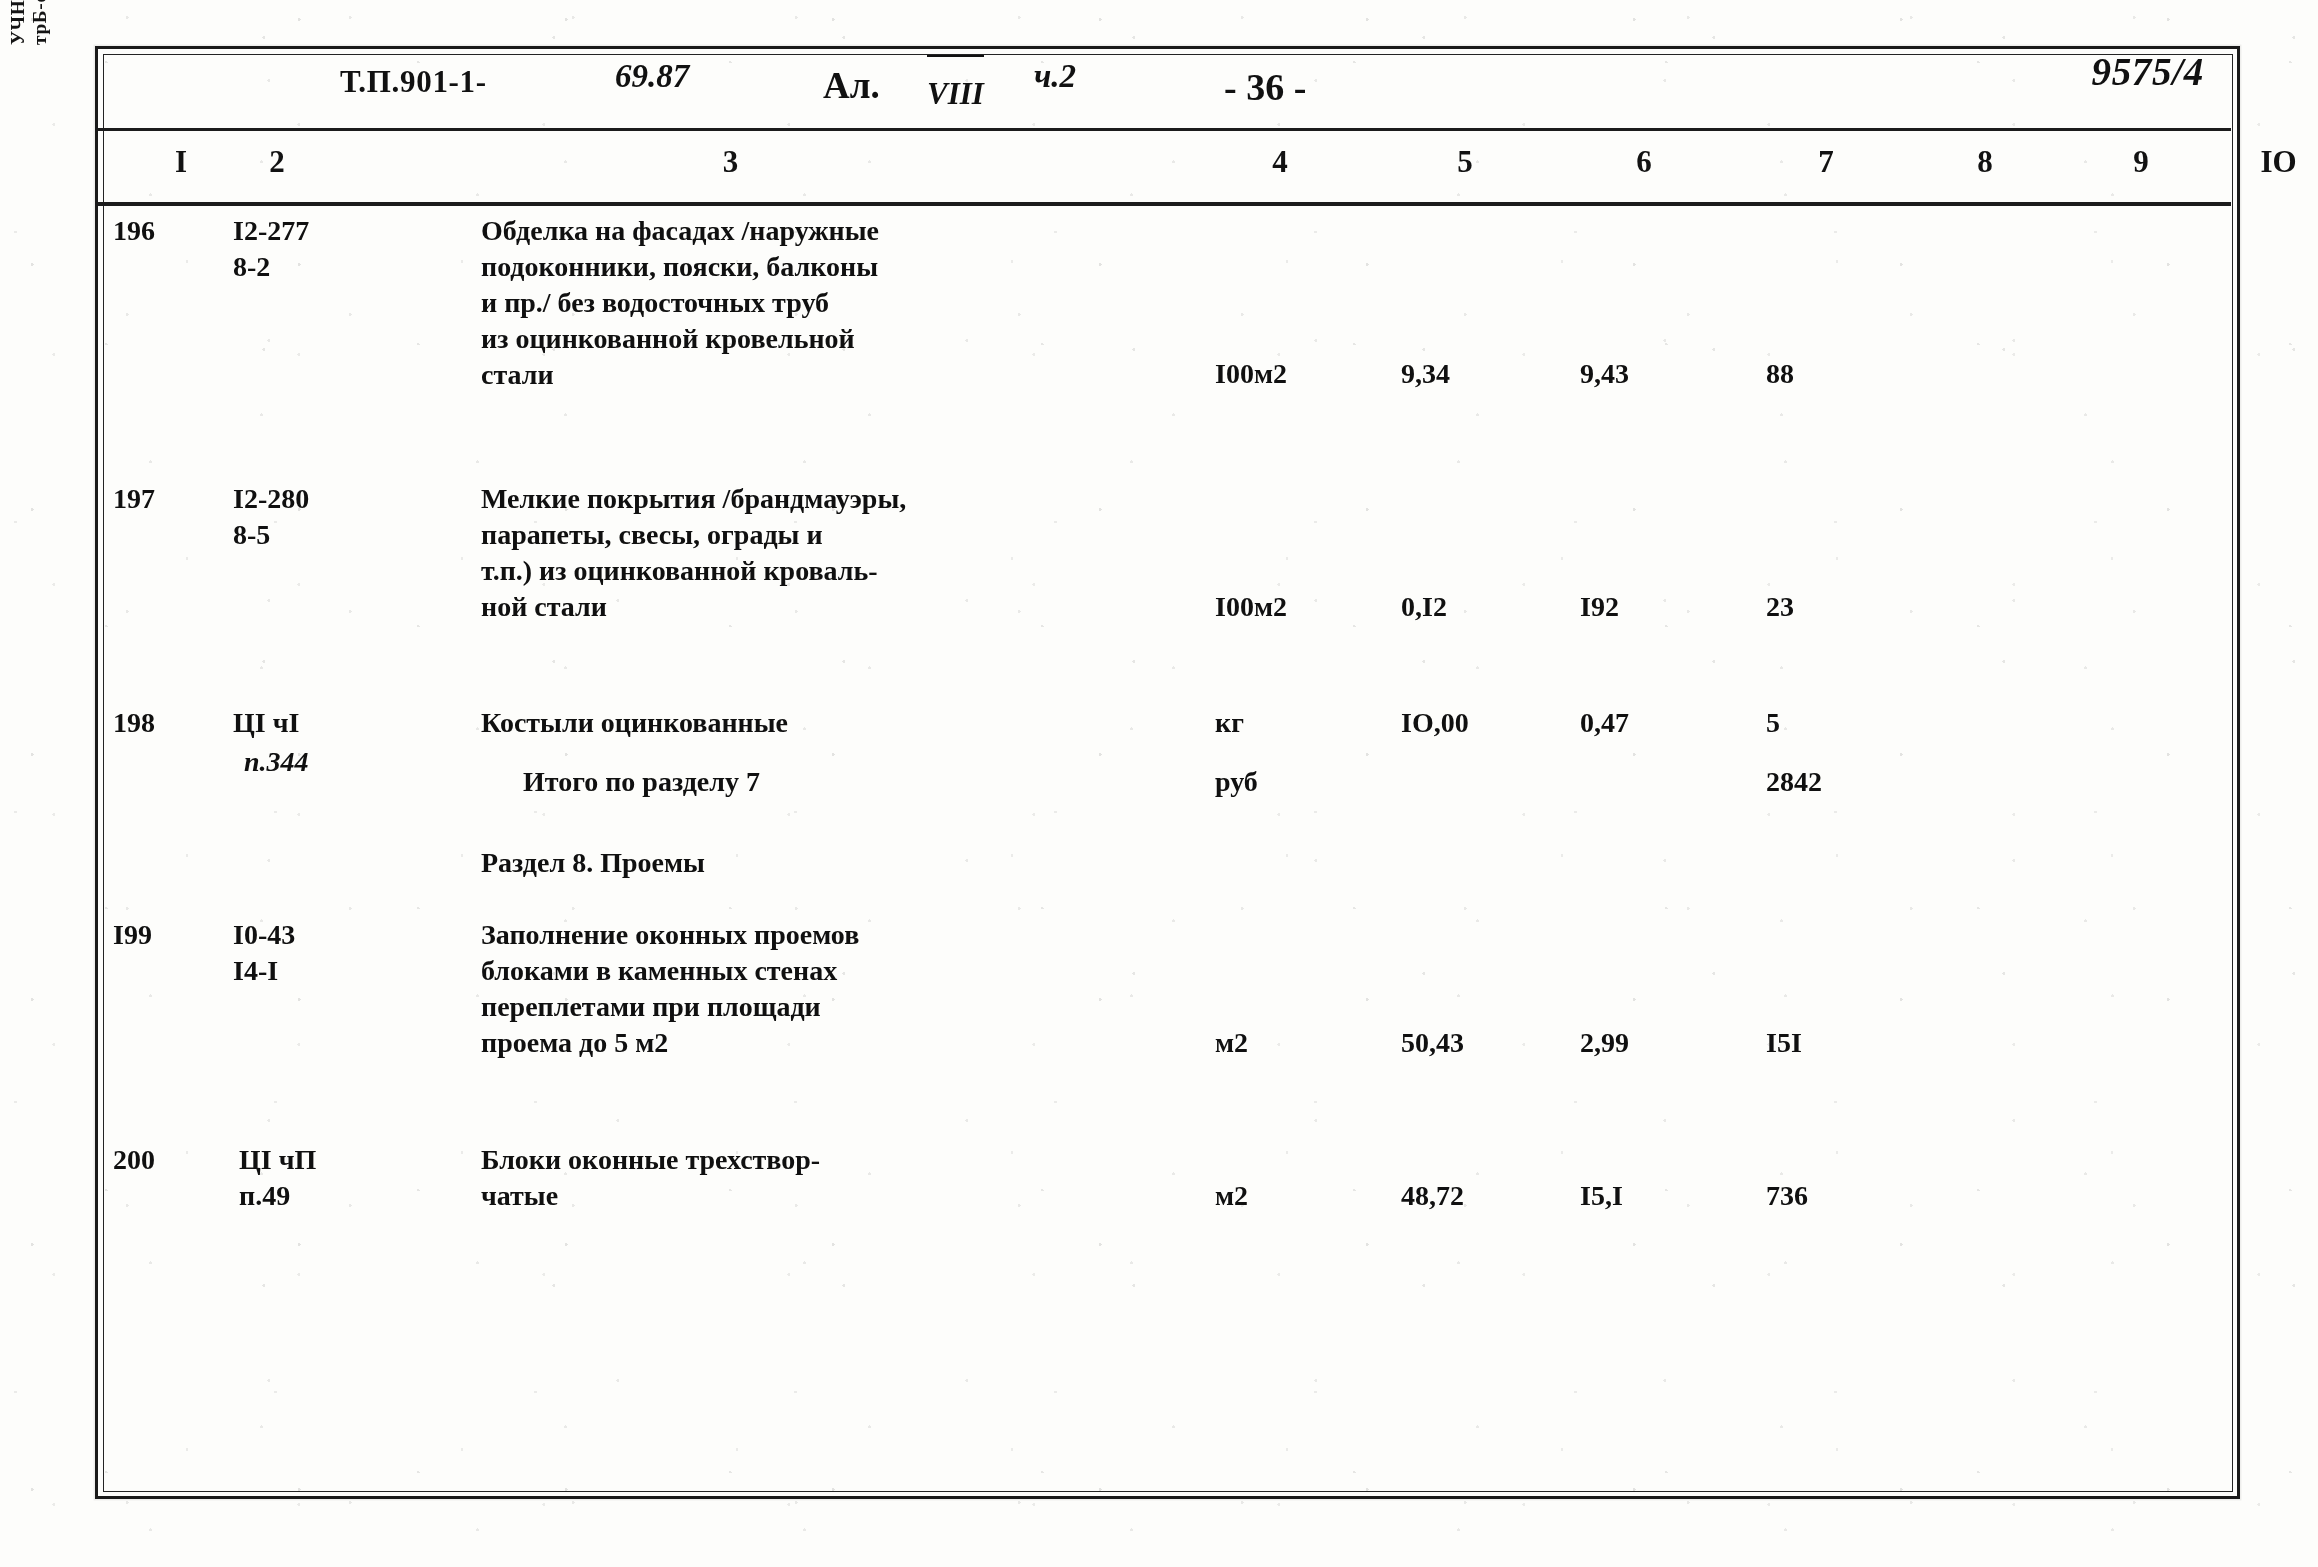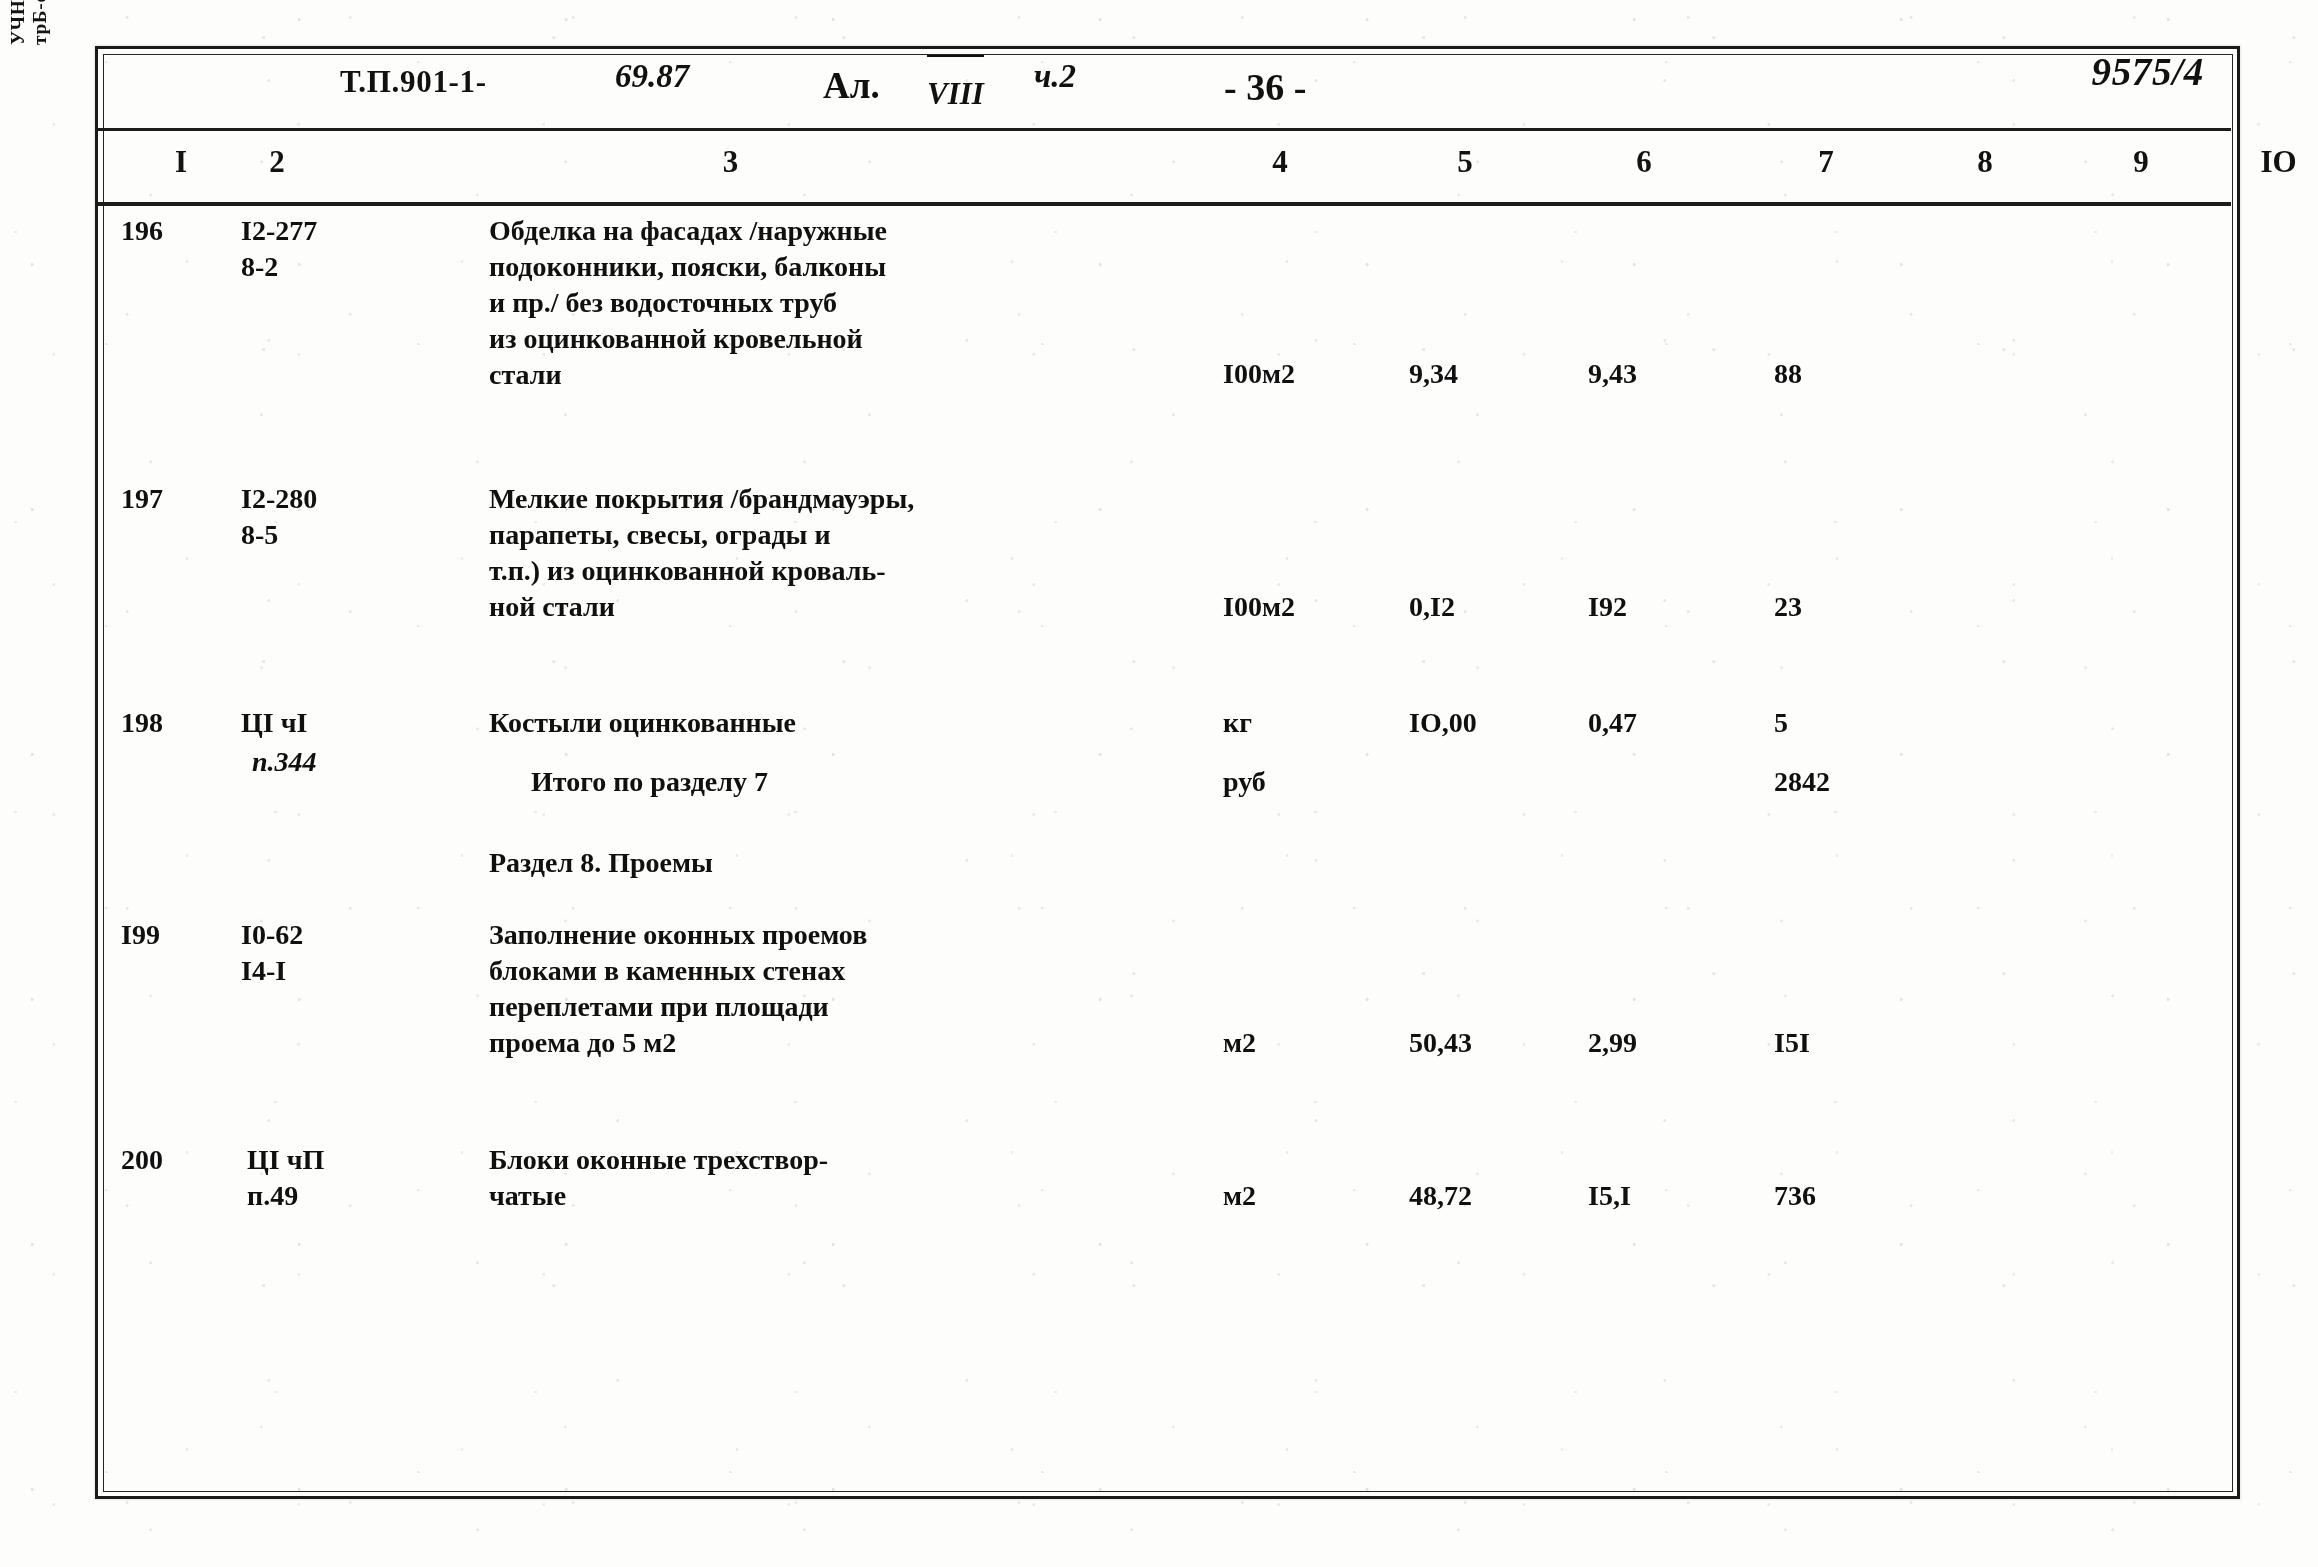--- a/index.html
+++ b/index.html
@@ -205,21 +205,20 @@
     width: 2139px;
   }
   .cell {
     position: absolute;
     font-family: "Liberation Serif", serif;
     font-size: 28px;
     font-weight: 700;
     color: #101010;
     line-height: 36px;
     white-space: pre-line;
-    margin-left: 8px;
   }
   .c-handwritten {
     font-style: italic;
     font-weight: 700;
   }
 </style>
 </head>
 <body>
 
 <div class="page">
@@ -301,21 +300,21 @@
       <div class="row" style="top: 558px;">
         <div class="cell" style="left: 428px; top: 0px;">Итого по разделу 7</div>
         <div class="cell" style="left: 1120px; top: 0px;">руб</div>
         <div class="cell" style="left: 1671px; top: 0px;">2842</div>
       </div>
       <div class="row" style="top: 639px;">
         <div class="cell" style="left: 386px; top: 0px;">Раздел 8. Проемы</div>
       </div>
       <div class="row" style="top: 711px;">
         <div class="cell" style="left: 18px; top: 0px;">I99</div>
-        <div class="cell" style="left: 138px; top: 0px;">I0-62
+        <div class="cell" style="left: 138px; top: 0px;">I0-43
 I4-I</div>
         <div class="cell" style="left: 386px; top: 0px;">Заполнение оконных проемов
 блоками в каменных стенах
 переплетами при площади
 проема до 5 м2</div>
         <div class="cell" style="left: 1120px; top: 108px;">м2</div>
         <div class="cell" style="left: 1306px; top: 108px;">50,43</div>
         <div class="cell" style="left: 1485px; top: 108px;">2,99</div>
         <div class="cell" style="left: 1671px; top: 108px;">I5I</div>
       </div>

